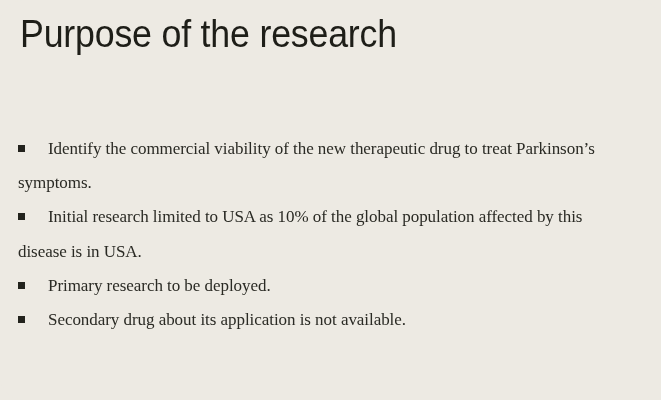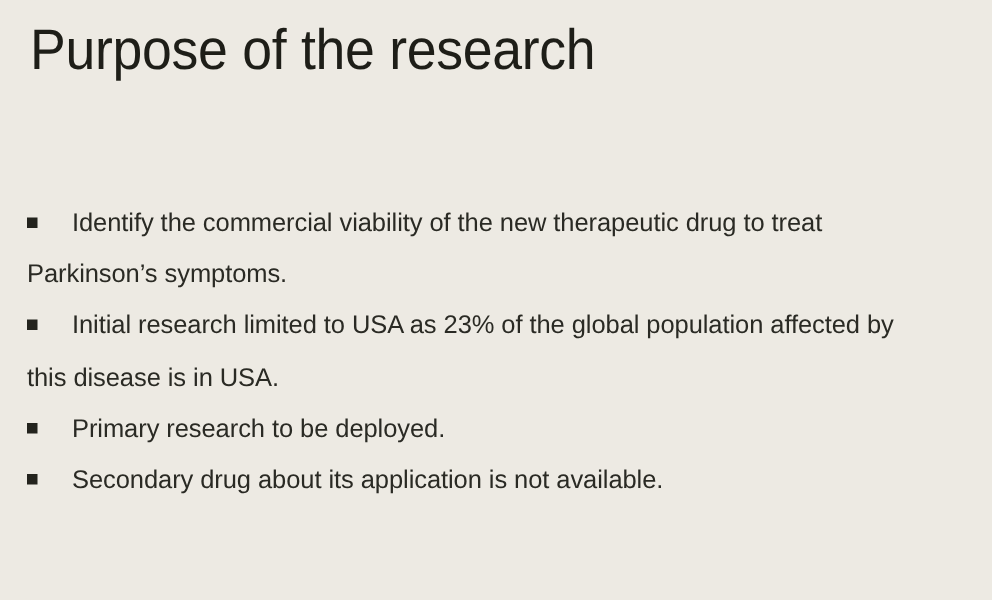--- a/index.html
+++ b/index.html
@@ -54,20 +54,21 @@
 
   .bullet-item {
     position: relative;
     font-size: 17px;
     line-height: 34.2px;
     color: #2a2a24;
     letter-spacing: -0.05px;
     text-indent: 0;
     margin: 0;
     padding: 0;
+    font-family: Liberation Serif, serif;
   }
 
   
   .bullet-marker {
     display: inline-block;
     width: 7px;
     height: 7px;
     background: #23231d;
     vertical-align: 2px;
     margin-right: 23px;
@@ -84,21 +85,21 @@
 
   <div class="slide-title">Purpose of the research</div>
 
   <ul class="bullet-list">
 
     <li class="bullet-item">
       <span class="bullet-marker"></span><span class="bullet-text">Identify the commercial viability of the new therapeutic drug to treat Parkinson’s symptoms.</span>
     </li>
 
     <li class="bullet-item">
-      <span class="bullet-marker"></span><span class="bullet-text">Initial research limited to USA as 23% of the global population affected by this disease is in USA.</span>
+      <span class="bullet-marker"></span><span class="bullet-text">Initial research limited to USA as 10% of the global population affected by this disease is in USA.</span>
     </li>
 
     <li class="bullet-item">
       <span class="bullet-marker"></span><span class="bullet-text">Primary research to be deployed.</span>
     </li>
 
 
     <li class="bullet-item">
       <span class="bullet-marker"></span><span class="bullet-text">Secondary drug about its application is not available.</span>
     </li>

